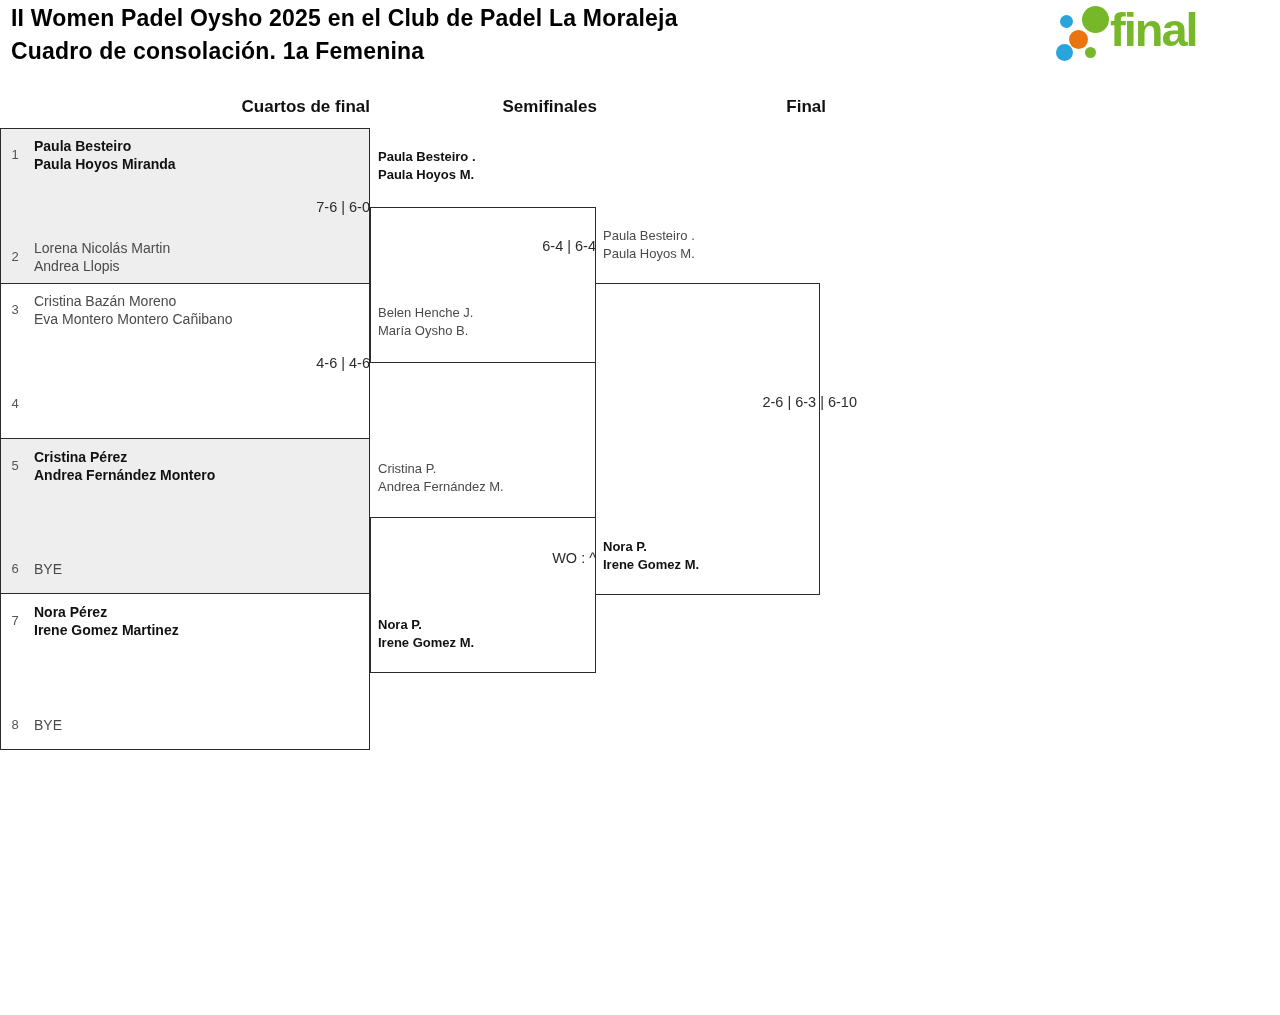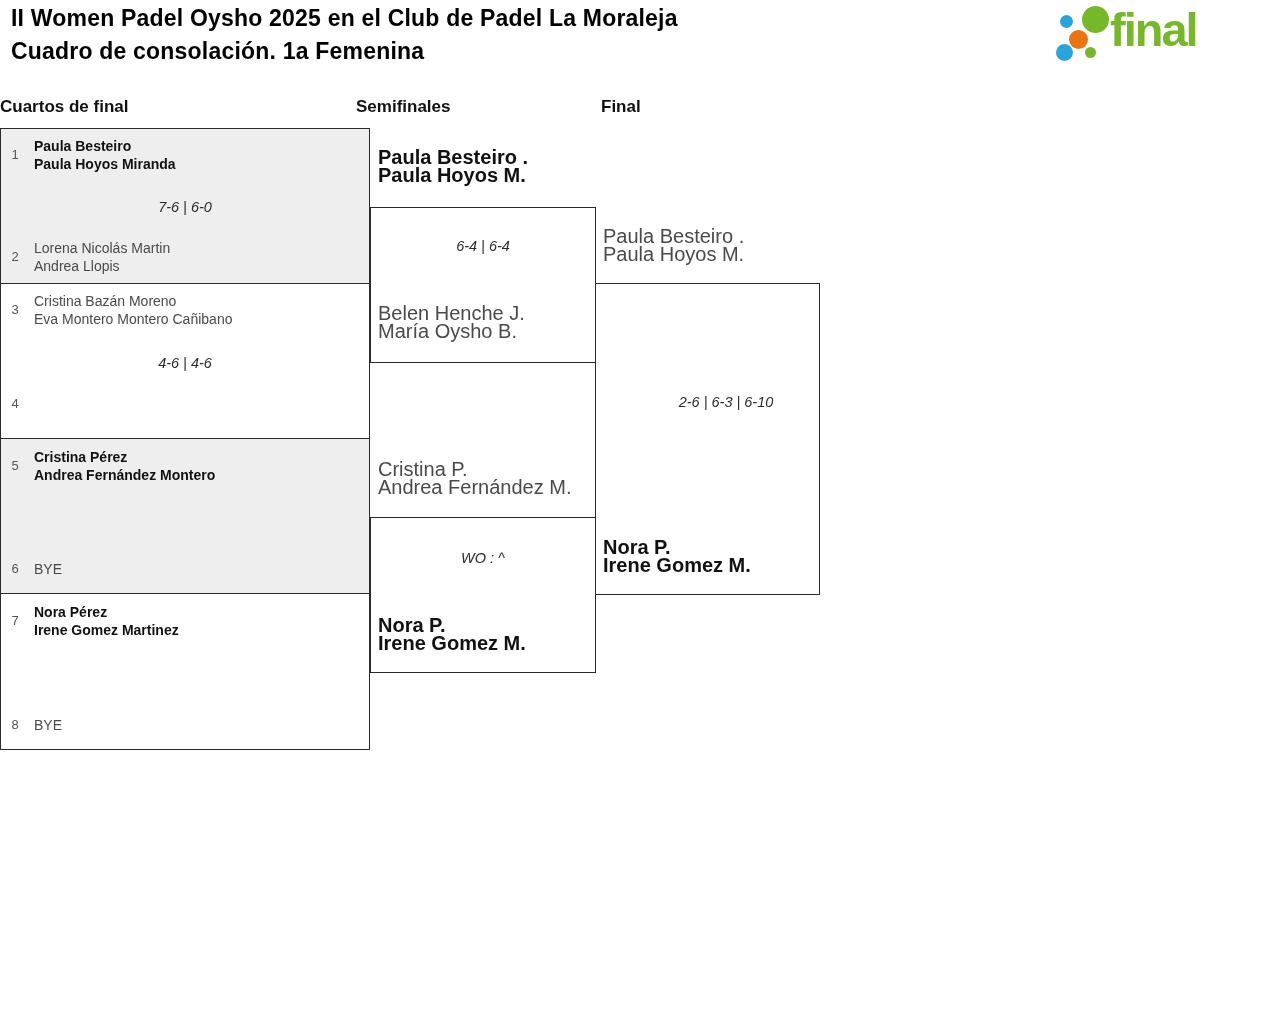--- a/index.html
+++ b/index.html
@@ -14,23 +14,23 @@
   .logo { position:absolute; left:1048px; top:0; width:230px; height:75px; }
   .dot { position:absolute; border-radius:50%; }
   .dot-green-big   { left:34px; top:6px;  width:27px; height:27px; background:#76b82a; }
   .dot-blue-small  { left:12px; top:15px; width:13px; height:13px; background:#2aa5dc; }
   .dot-orange     { left:21px; top:30px; width:19px; height:19px; background:#e8750f; }
   .dot-blue-big   { left:8px;  top:44px; width:17px; height:17px; background:#2aa5dc; }
   .dot-green-small{ left:37px; top:47px; width:11px; height:11px; background:#76b82a; }
   .logo-text { position:absolute; left:62px; top:2px; font-size:47px; font-weight:800; letter-spacing:-2px; color:#76b82a; }
 
   
-  .round-header { position:absolute; text-align:left; font-size:17px; font-weight:700; color:#111; top:96px; line-height:22px; }
+  .round-header { position:absolute; text-align:right; font-size:17px; font-weight:700; color:#111; top:96px; line-height:22px; }
   .rh-qf { left:0; width:370px; }
-  .rh-sf { left:356px; width:226px; }
+  .rh-sf { left:371px; width:226px; }
   .rh-f  { left:601px; width:225px; }
 
   .box { position:absolute; border:1px solid #2b2b2b; background:#fff; }
   .box.shade { background:#eeeeee; }
   .qf  { left:0; width:370px; }
   .qf1 { top:128px; height:156px; }
   .qf2 { top:283px; height:156px; }
   .qf3 { top:438px; height:156px; }
   .qf4 { top:593px; height:157px; }
   .sf  { left:370px; width:226px; }
@@ -39,25 +39,25 @@
   .fin { left:595px; width:225px; top:283px; height:312px; }
 
   
   .team { position:absolute; left:0; display:flex; align-items:center; padding-left:8px; font-size:14px; line-height:18px; }
   .team .seed { color:#555; font-size:13px; min-width:14px; text-align:center; margin-right:6px; font-weight:400; }
   .team .names { white-space:nowrap;margin-left:6px; }
   .win  .names { font-weight:700; color:#111; }
   .lose .names { font-weight:400; color:#4a4a4a; }
 
   
-  .label { position:absolute; font-size:20px; line-height:18px; white-space:nowrap; }
+  .label { position:absolute; font-size:13px; line-height:18px; white-space:nowrap; }
   .label.win  { font-weight:700; color:#111; }
   .label.lose { font-weight:400; color:#4a4a4a; }
 
-  .score { position:absolute; text-align:center; font-size:14.5px; color:#2b2b2b; line-height:18px;font-style:italic; }
+  .score { position:absolute; text-align:right; font-size:14.5px; color:#2b2b2b; line-height:18px; }
   .sc-qf { left:0; width:370px; }
   .sc-sf { left:370px; width:226px; }
   .sc-f  { left:595px; width:262px; }
 </style>
 </head>
 <body>
 
 <div class="page">
 
   <div class="title">

